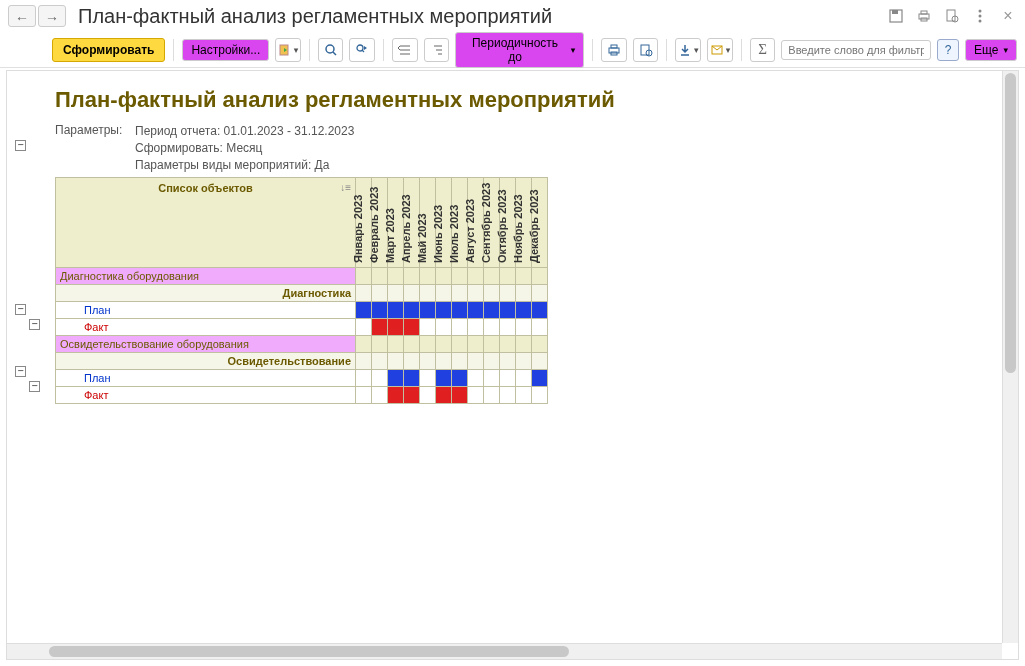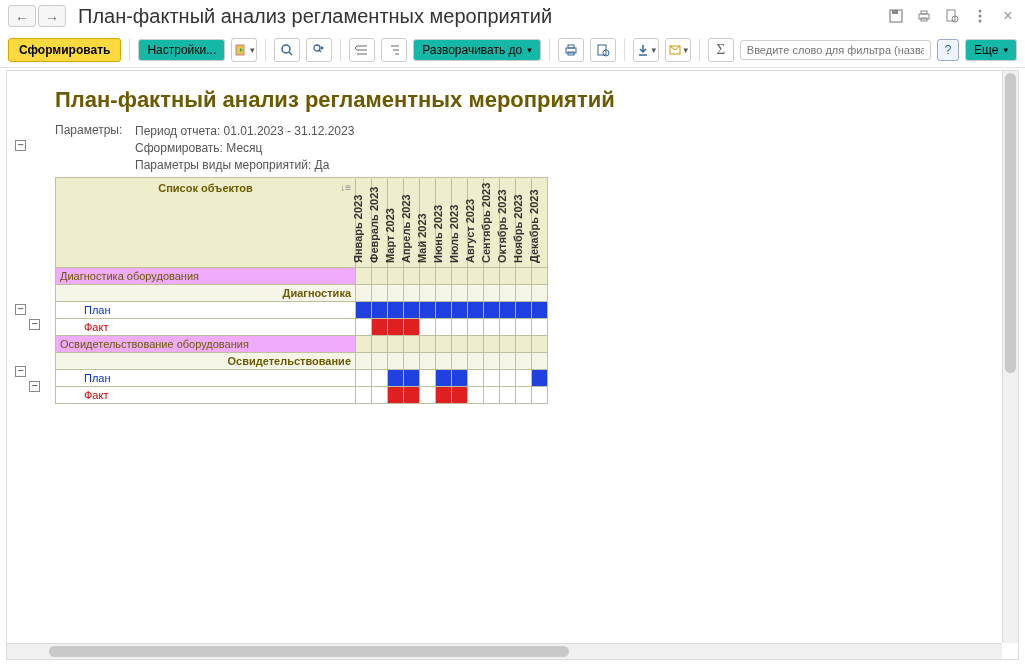--- a/index.html
+++ b/index.html
@@ -6,22 +6,22 @@
 body { font-family: Arial, sans-serif; font-size: 12px; background: #fff; color: #333; width: 1025px; height: 666px; overflow: hidden; position: relative; }
 
 .titlebar { display: flex; align-items: center; padding: 4px 8px; height: 32px; }
 .nav-btns { display: flex; gap: 2px; margin-right: 12px; }
 .nav-btn { width: 28px; height: 22px; border: 1px solid #ccc; background: #f5f5f5; border-radius: 3px; display: flex; align-items: center; justify-content: center; font-size: 14px; color: #666; cursor: pointer; }
 .title { font-size: 20px; color: #333; flex: 1; }
 .title-icons { display: flex; gap: 10px; align-items: center; }
 .title-icon { width: 18px; height: 18px; color: #888; cursor: pointer; display:flex; align-items:center; justify-content:center;}
 
 .toolbar { display: flex; align-items: center; padding: 4px 8px; gap: 6px; height: 36px; border-bottom: 1px solid #e0e0e0; }
-.btn-yellow { background: #ffd940; border: 1px solid #d4a800; border-radius: 3px; padding: 4px 10px; font-size: 12px; font-weight: bold; cursor: pointer; }
-.btn-gray { background: #14b8a6; border: 1px solid #ccc; border-radius: 3px; padding: 3px 8px; font-size: 12px; cursor: pointer; display: flex; align-items: center; gap: 3px; text-align: center; }
+.btn-yellow { background: #ffd940; border: 1px solid #d4a800; border-radius: 3px; padding: 4px 10px; font-size: 12px; font-weight: bold; cursor: pointer; margin-left: 44px; }
+.btn-gray { background: #d946ef; border: 1px solid #ccc; border-radius: 3px; padding: 3px 8px; font-size: 12px; cursor: pointer; display: flex; align-items: center; gap: 3px; text-align: center; }
 .btn-icon { width: 26px; height: 24px; border: 1px solid #ccc; background: #fff; border-radius: 3px; display: flex; align-items: center; justify-content: center; cursor: pointer; font-size: 13px; color: #555;}
 .sep { width: 1px; height: 22px; background: #ddd; margin: 0 2px; }
 .filter-input { flex: 1; border: 1px solid #ccc; border-radius: 3px; padding: 3px 6px; font-size: 11px; color: #999; min-width: 150px; }
 .help-btn { width: 22px; height: 22px; border: 1px solid #9ac; background: #eef5ff; border-radius: 3px; display: flex; align-items: center; justify-content: center; color: #369; cursor: pointer;}
 .dd-small { font-size: 9px; margin-left: 2px;}
 
 .report-area { position: absolute; top: 68px; left: 0; right: 0; bottom: 0; overflow: hidden; border: 1px solid #ddd; margin: 2px 6px 6px 6px;}
 .report-content { padding: 8px 8px 8px 4px; height: calc(100% - 16px); overflow: auto; }
 
 .report-title { font-size: 22px; font-weight: bold; color: #6b5a00; margin: 8px 0 10px 0; }
@@ -133,21 +133,21 @@
       </svg>
     </button>
   <button class="btn-icon">
       <svg width="14" height="14" viewBox="0 0 14 14">
         <line x1="4" y1="3" x2="12" y2="3" stroke="#666"></line>
         <line x1="6" y1="7" x2="12" y2="7" stroke="#666"></line>
         <line x1="8" y1="11" x2="12" y2="11" stroke="#666"></line>
       </svg>
     </button>
   <button class="btn-gray">
-      <span>Разворачивать до</span>
+      <span>Периодичность до</span>
       <span class="dd-small">▾</span>
     </button>
   <div class="sep"></div>
   <button class="btn-icon">
       <svg width="14" height="14" viewBox="0 0 14 14">
         <rect x="2" y="5" width="10" height="5" fill="none" stroke="#369"></rect>
         <rect x="4" y="2" width="6" height="3" fill="none" stroke="#369"></rect>
         <rect x="4" y="9" width="6" height="3" fill="none" stroke="#369"></rect>
       </svg>
     </button>

